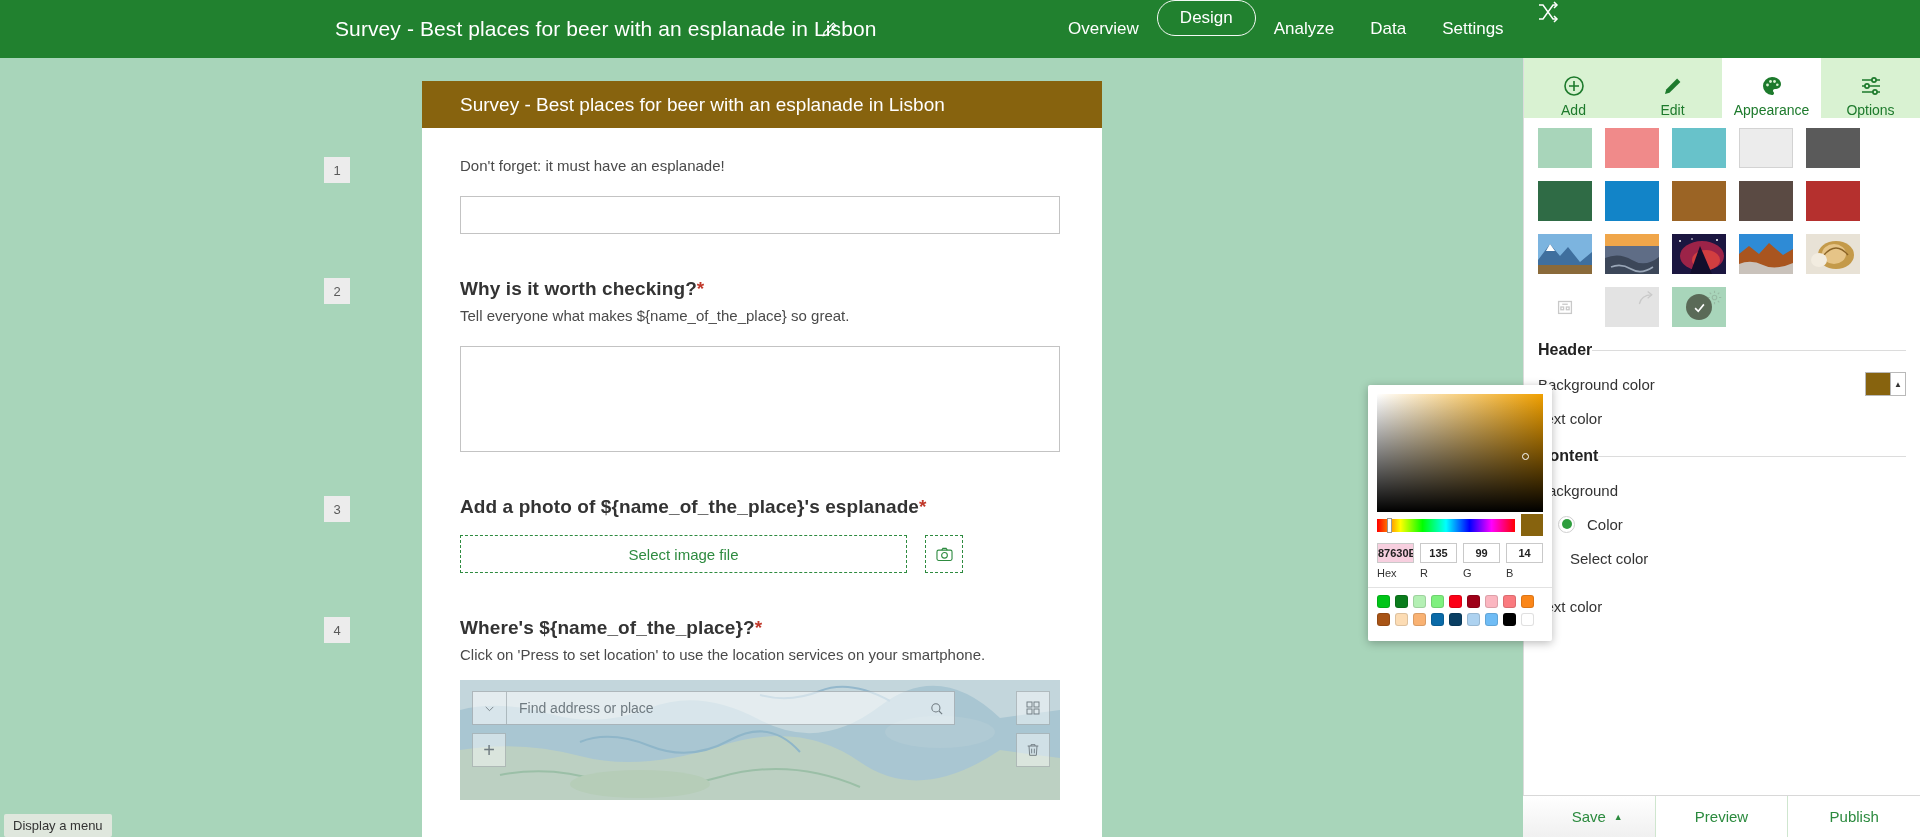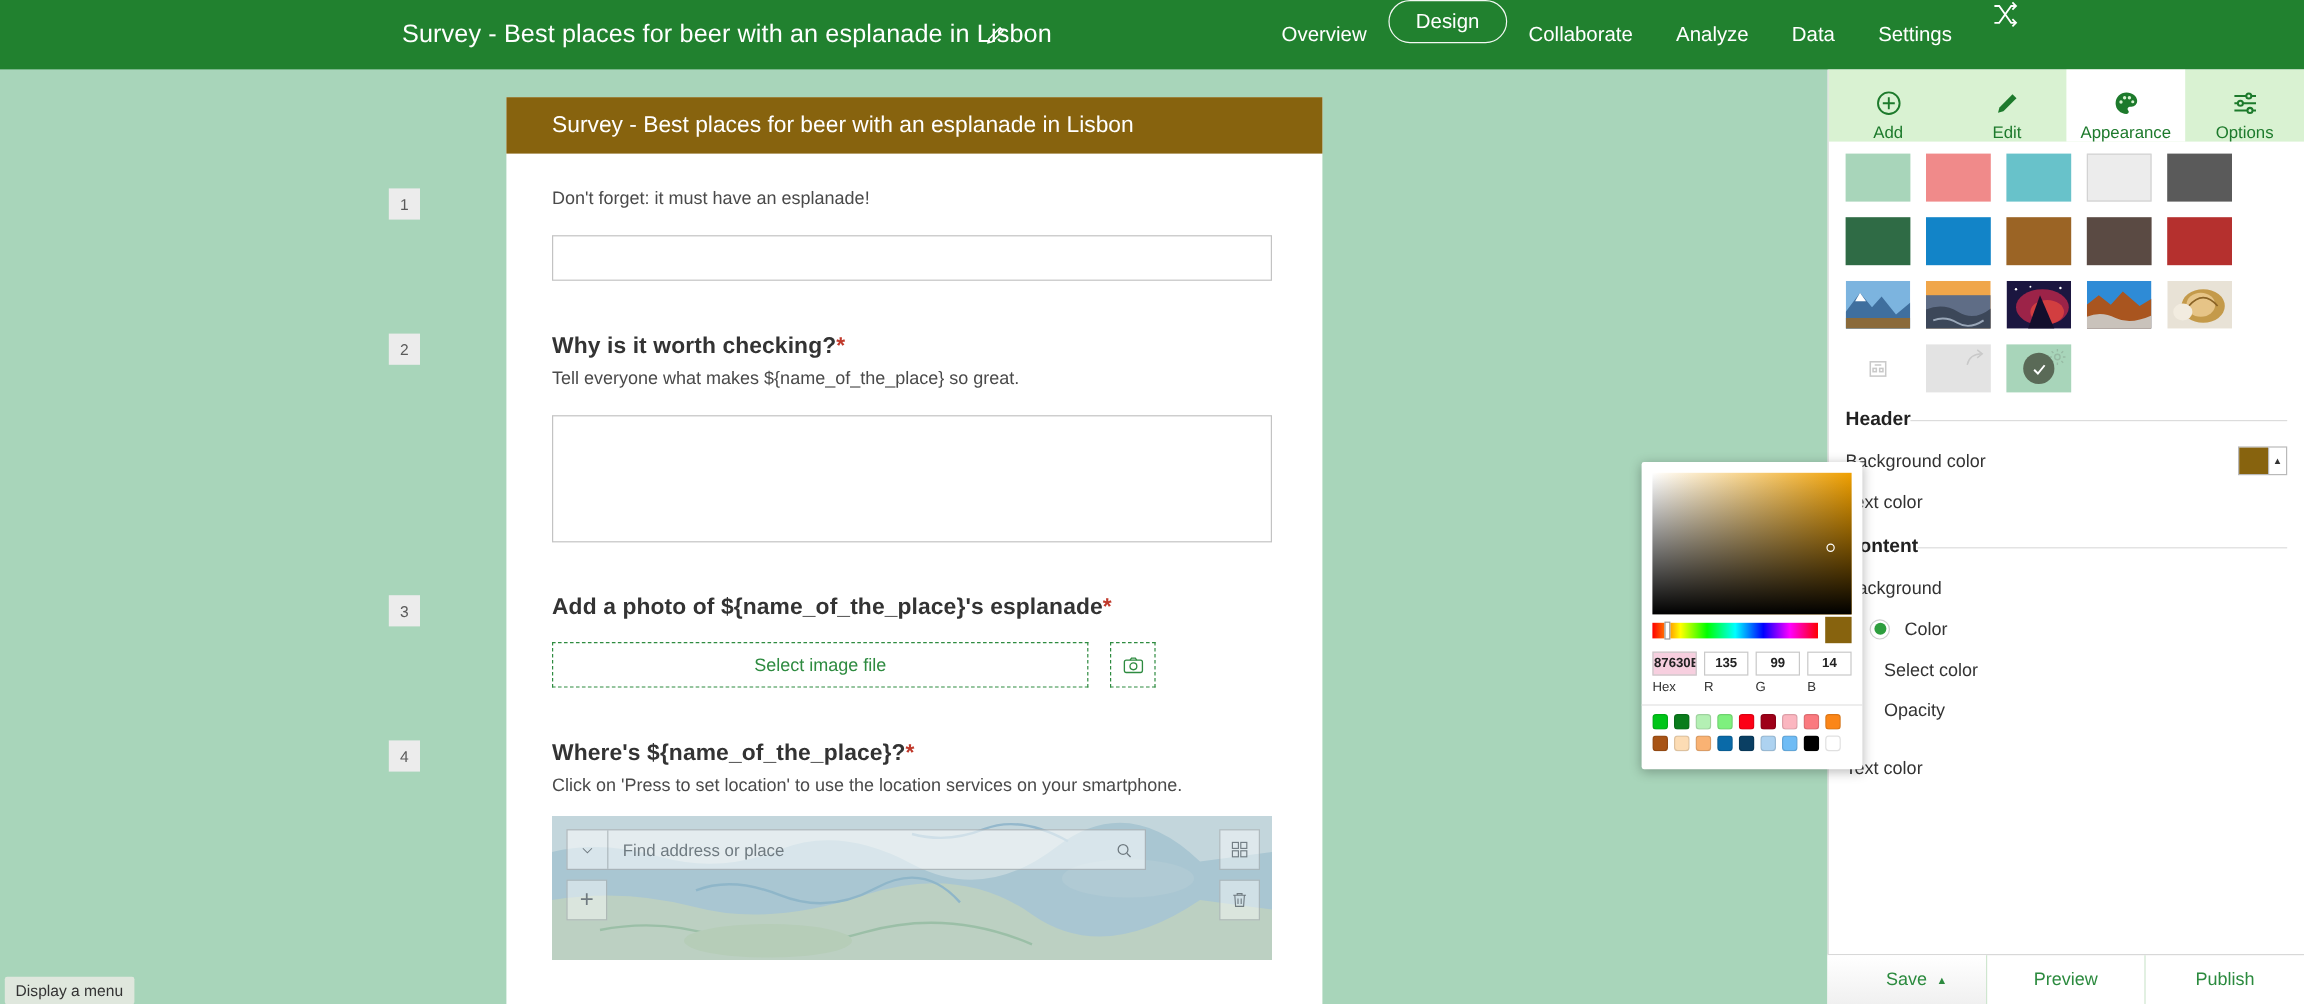--- a/index.html
+++ b/index.html
@@ -245,21 +245,20 @@
     <div class="topbar-title">Survey - Best places for beer with an esplanade in Lisbon</div>
     <span class="title-edit-icon">
       <svg viewBox="0 0 24 24" width="20" height="20" fill="none" stroke="#ffffff" stroke-width="1.5">
         <path d="M4 20l4-1 11-11-3-3L5 16l-1 4z"></path>
       </svg>
     </span>
 
     <div class="topnav">
       <a href="#">Overview</a>
       <a href="#" class="active">Design</a>
-      <a href="#">Collaborate</a>
       <a href="#">Analyze</a>
       <a href="#">Data</a>
       <a href="#">Settings</a>
       <span class="shuffle-icon">
         <svg viewBox="0 0 24 24" width="24" height="24" fill="none" stroke="#ffffff" stroke-width="1.5">
           <path d="M3 5h4l10 14h4M3 19h4L17 5h4"></path>
           <path d="M18 2l3 3-3 3M18 16l3 3-3 3"></path>
         </svg>
       </span>
     </div>
@@ -524,23 +523,20 @@
       <span style="display:flex;align-items:center;">
         <span class="radio-dot">
             <i></i>
           </span>
         <span>Color</span>
       </span>
     </div>
     <div class="prop-row indent" style="padding-left:32px;">
       <span>Select color</span>
     </div>
-    <div class="prop-row indent" style="padding-left:32px;">
-      <span>Opacity</span>
-    </div>
     <div class="prop-row" style="margin-top:14px;">
       <span>Text color</span>
     </div>
   </div>
 
   <div class="picker">
     <div class="picker-inner">
       <div class="sat-box">
         <span class="sat-handle"></span>
       </div>

